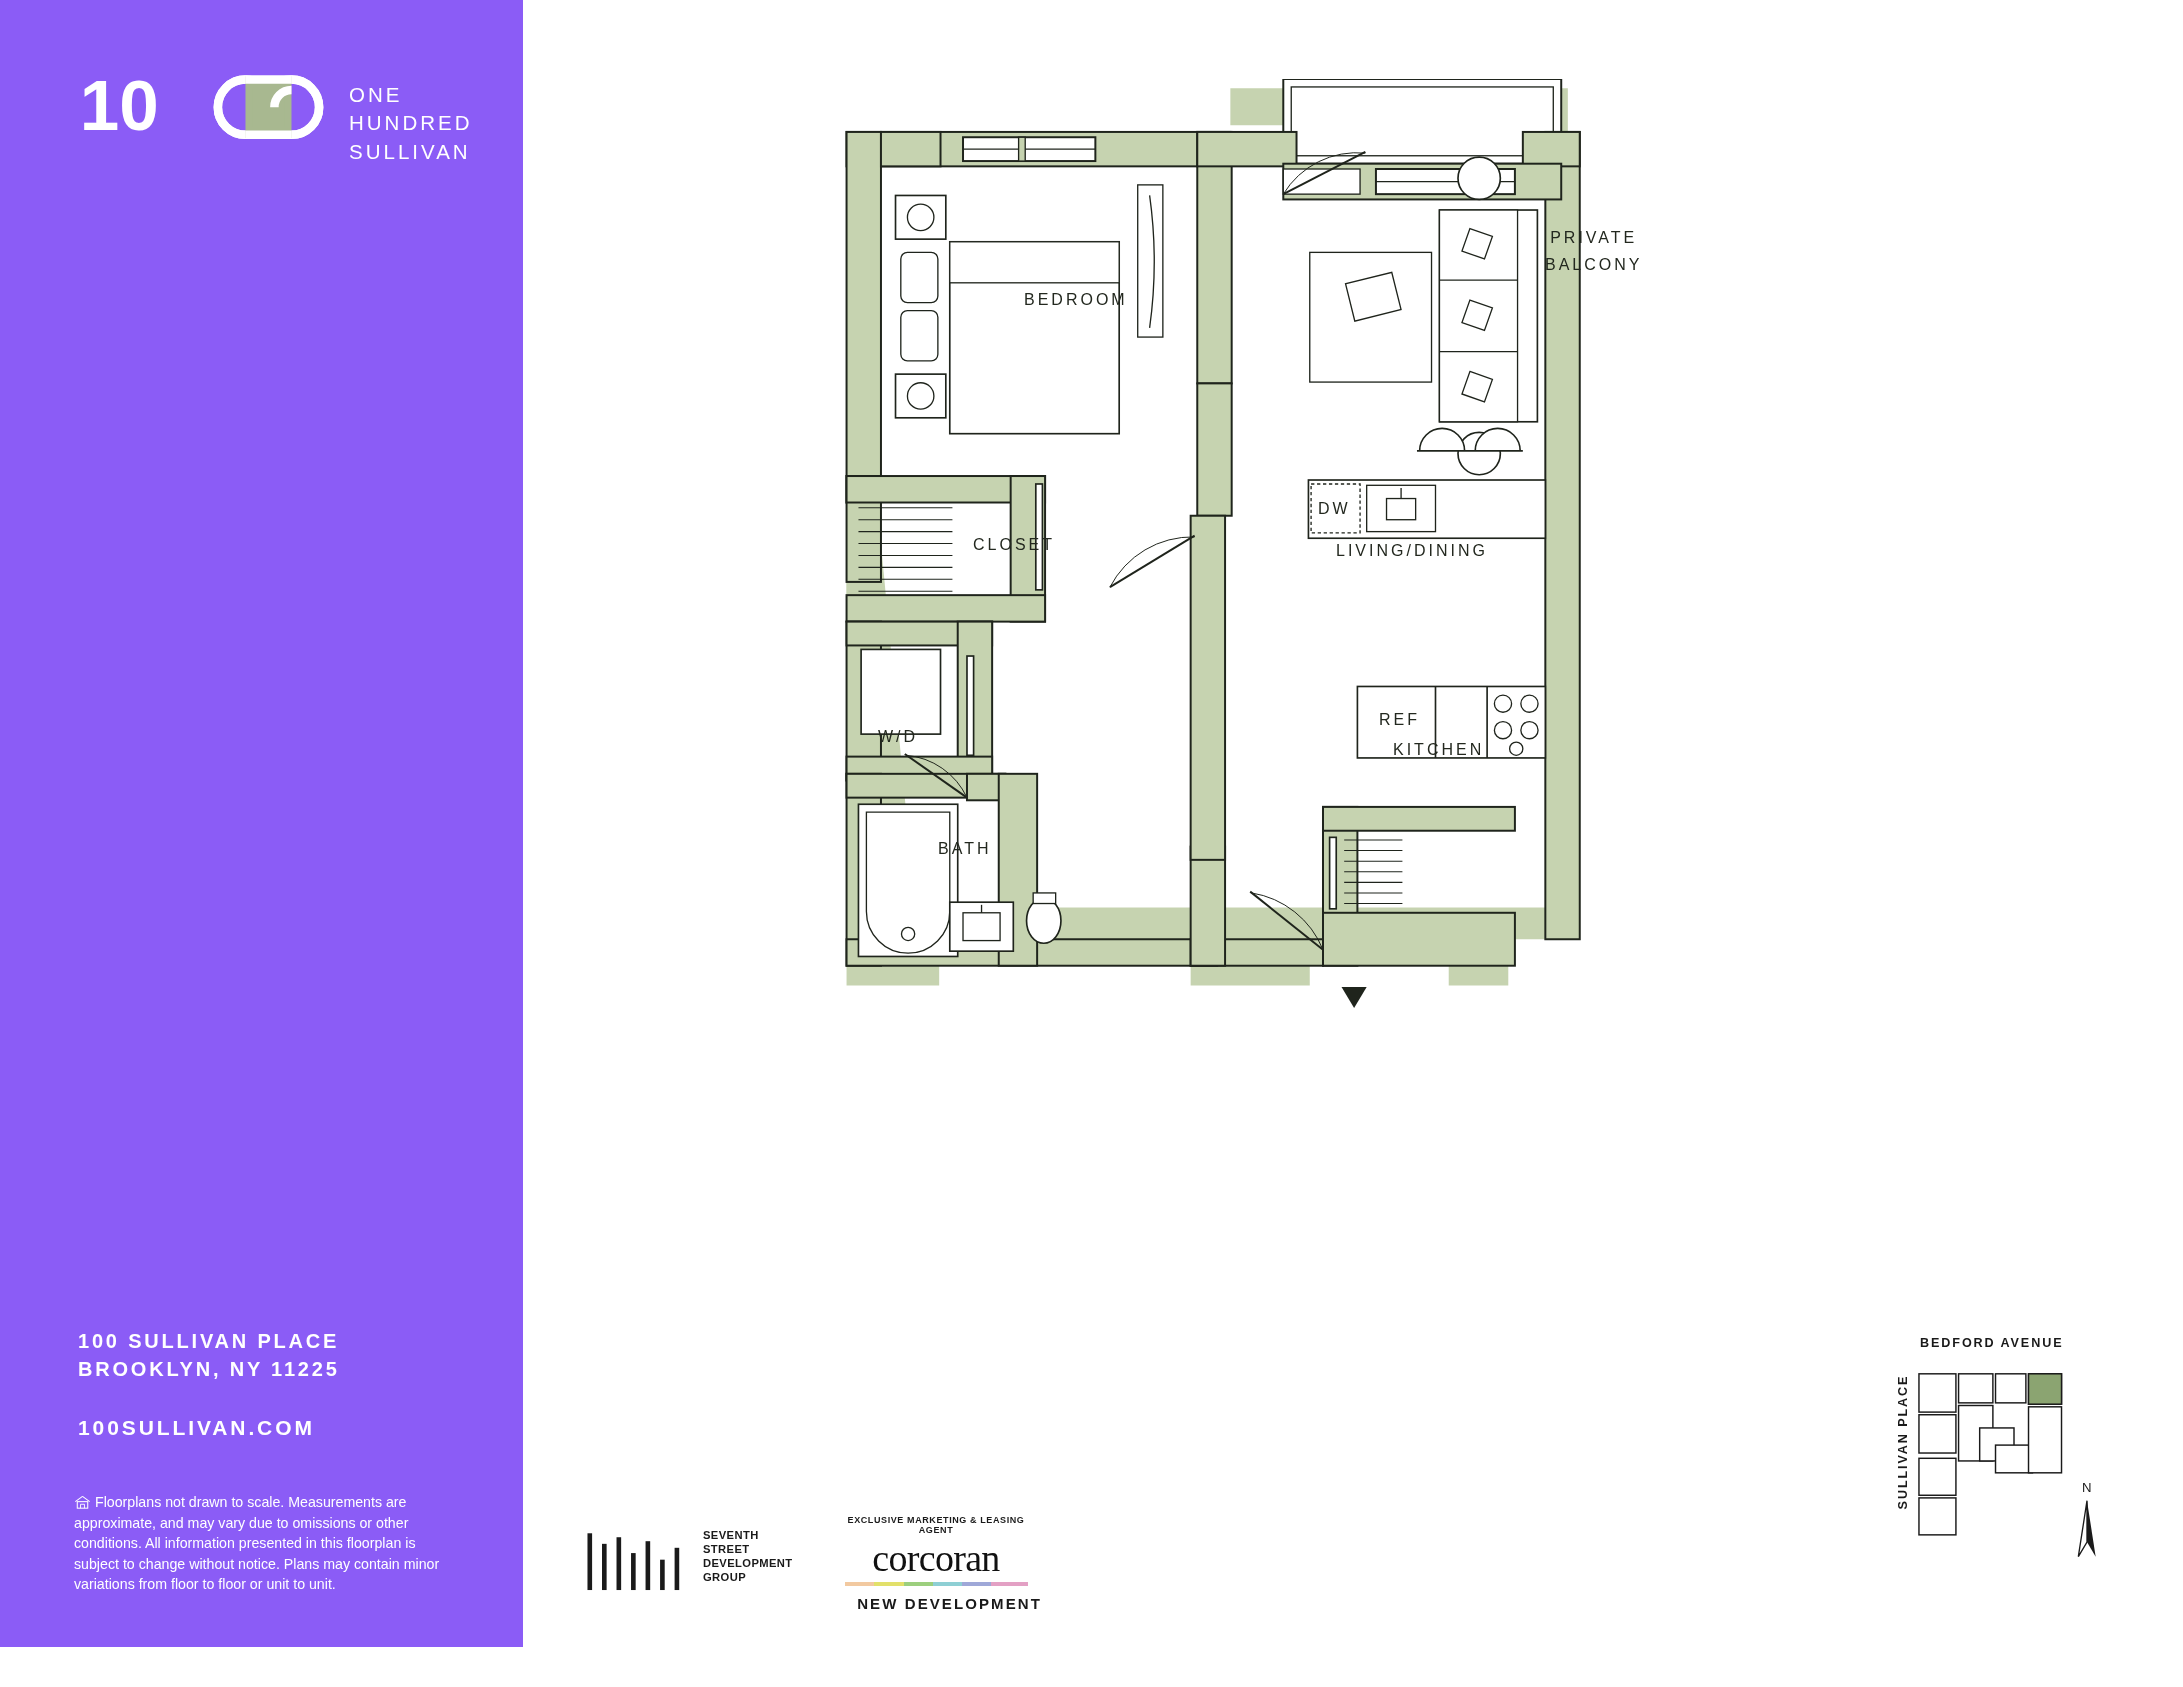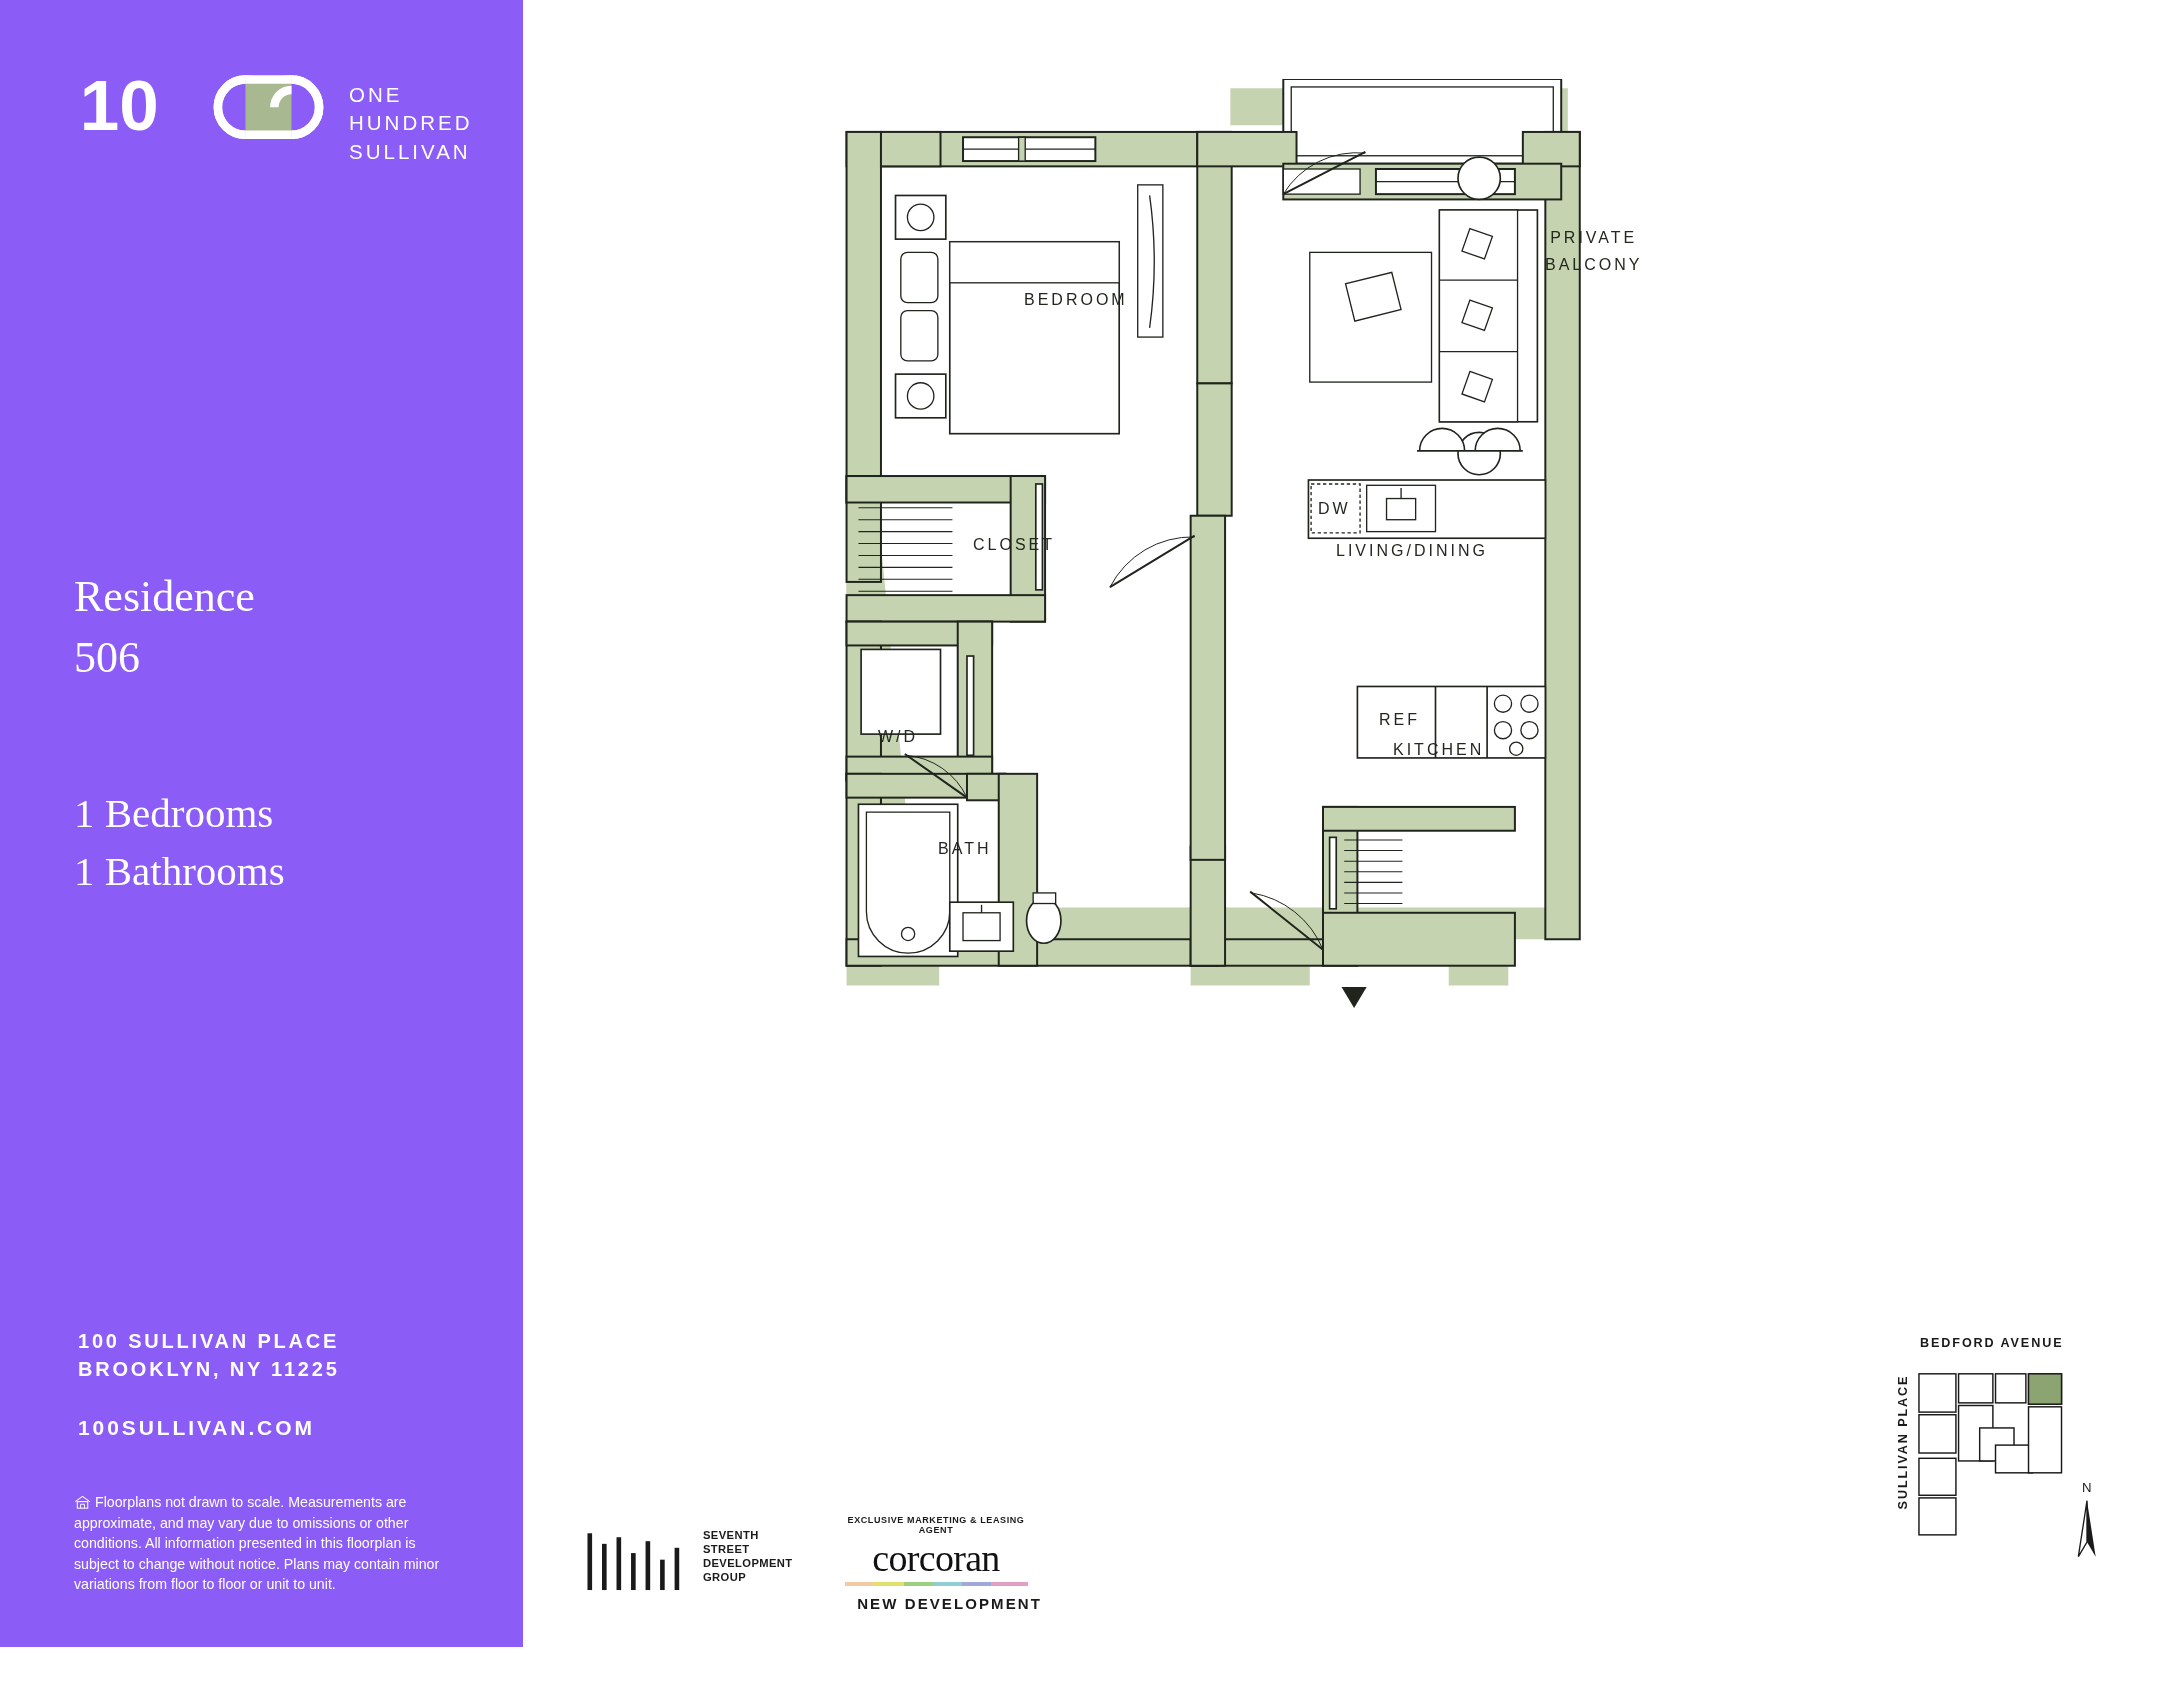--- a/index.html
+++ b/index.html
@@ -246,25 +246,21 @@
       <path d="M252 10 L322 10" stroke="#ffffff" stroke-width="13"></path>
       <path d="M252 94 L322 94" stroke="#ffffff" stroke-width="13"></path>
       <rect x="262" y="23" width="50" height="58" fill="#a8b890"></rect>
       <path d="M296 52 a26 26 0 0 1 26 -26" fill="none" stroke="#ffffff" stroke-width="13"></path>
     </svg>
     <div id="logo-words" style="white-space:pre-line">ONE
 HUNDRED
 SULLIVAN</div>
   </div>
 
-  <div id="residence-block" class="serif" style="white-space:pre-line">Residence
-506</div>
-
-  <div id="unit-block" class="serif" style="white-space:pre-line">1 Bedrooms
-1 Bathrooms</div>
+
 
   <div id="address-block" style="white-space:pre-line">100 SULLIVAN PLACE
 BROOKLYN, NY 11225</div>
 
   <div id="website">100SULLIVAN.COM</div>
 
   <div id="disclaimer">
     <svg class="home-icon" viewBox="0 0 26 22">
       <path d="M13 2 L24 10 M13 2 L2 10" fill="none" stroke="#ffffff" stroke-width="1.6"></path>
       <rect x="5" y="10" width="16" height="10" fill="none" stroke="#ffffff" stroke-width="1.6"></rect>

